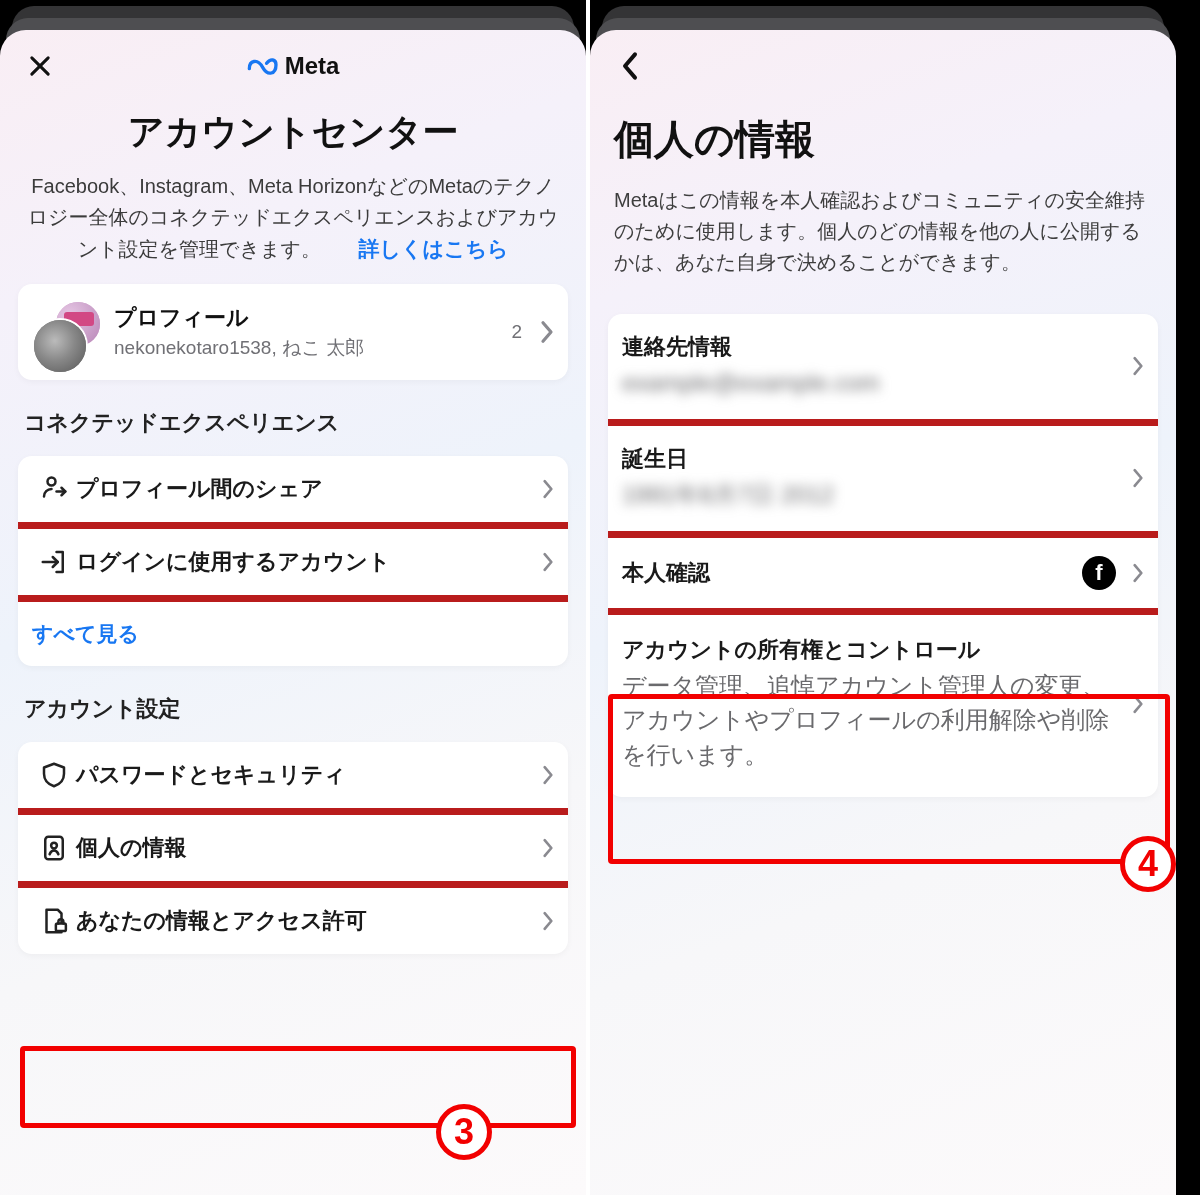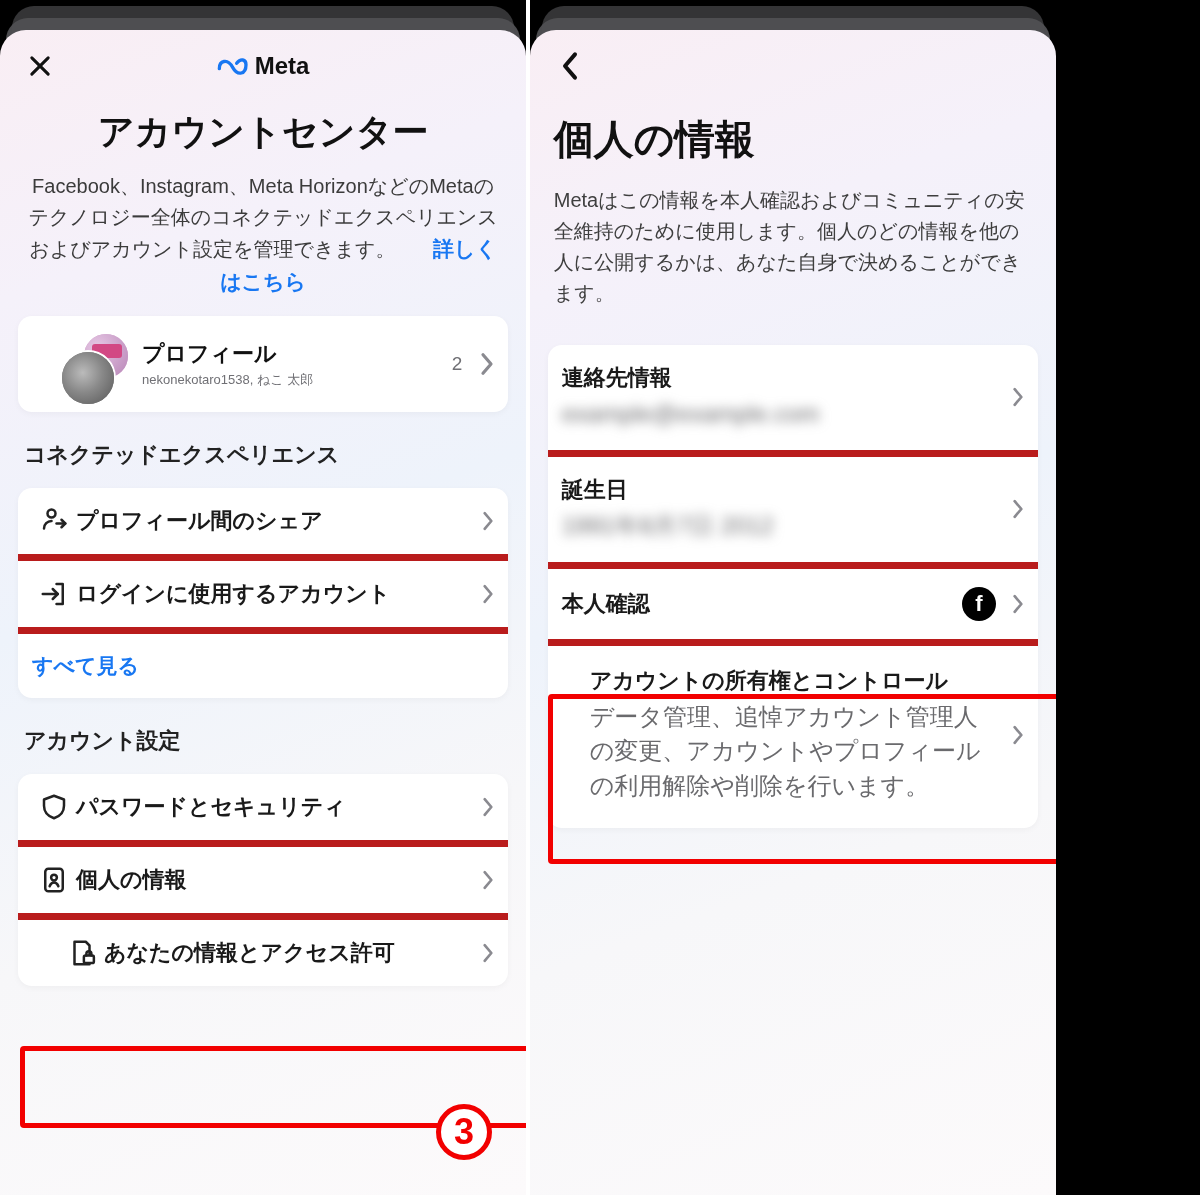--- a/index.html
+++ b/index.html
@@ -1,17 +1,17 @@
 <!DOCTYPE html>
 <html><head>
 <meta charset="utf-8">
 <style>
   * { box-sizing: border-box; margin: 0; padding: 0; }
   html, body { width: 1200px; height: 1195px; font-family: -apple-system, "Helvetica Neue", Arial, "Hiragino Sans", "Hiragino Kaku Gothic ProN", Meiryo, sans-serif; background:#000; }
-  .canvas { position: relative; width: 1056px; height: 1195px; display:flex; }
+  .canvas { position: relative; width: 1176px; height: 1195px; display:flex; }
   .panel { position: relative; width: 598px; height: 1195px; background:#000; overflow:hidden; }
   .divider { width:4px; background:#fff; }
   .sheet-bg {
     position:absolute; top:30px; left:0; right:0; bottom:0;
     border-top-left-radius: 26px; border-top-right-radius: 26px;
     background: linear-gradient(160deg, #f9eef4 0%, #f5f1fa 20%, #eef3fb 45%, #f7f7f9 70%, #fcfafb 100%);
     padding: 0 18px;
     overflow:hidden;
   }
   .ghost-sheet {
@@ -32,39 +32,39 @@
   .desc-left { text-align:left; font-size:20px; color:#3e3e3e; line-height:1.55; padding:0 6px 18px 6px;}
   .link { color:#1877f2; font-weight:600; font-size:21px;margin-left:32px; }
   .card {
     background:#fff; border-radius:14px; box-shadow: 0 2px 6px rgba(0,0,0,.04);
     margin-top:18px; overflow:hidden;
   }
   .row {
     display:flex; align-items:center; padding:18px 14px; position:relative;
     border-bottom: 7px solid #b91c1c; cursor:pointer;
   }
-  .row:last-child { border-bottom:none;margin-left:28px; }
+  .row:last-child { border-bottom:none; }
   .row .label { font-size:22px; font-weight:600; color:#1a1a1a; flex:1; }
   .row .sublabel { font-size:24px; color:#6a6a6d; margin-top:4px; line-height:1.45; }
   .row .col { display:flex; flex-direction:column; flex:1; min-width:0; }
   .chev { color:#8a8a90; flex-shrink:0; margin-left:10px; }
   .icon-slot { width:44px; display:flex; justify-content:center; color:#2b2b2b; flex-shrink:0; }
   .section-title { font-size:22px; font-weight:700; color:#222; margin:28px 0 0 6px; }
   .see-all { padding:18px 14px; font-size:21px; color:#1877f2; font-weight:700; cursor:pointer; }
   .profile-row { padding:16px 14px; display:flex; align-items:center; }
   .avatars { position:relative; width:74px; height:64px; flex-shrink:0; }
   .av { width:48px; height:48px; border-radius:50%; position:absolute; border:2px solid #fff; }
   .av1 { background:#d4a9d0; top:0; left:22px; }
   .av1::before { content:""; position:absolute; inset:0; border-radius:50%; background: radial-gradient(circle at 30% 30%, #e6c7e4, #b784b6); }
   .av1::after { content:""; position:absolute; top:10px; left:8px; width:30px; height:14px; background:#d24884; border-radius:3px; }
   .av2 { background:#7a7a7a; top:18px; left:0; width:56px; height:56px; }
   .av2::before { content:""; position:absolute; inset:0; border-radius:50%; background: radial-gradient(circle at 40% 40%, #bbb 0%, #888 45%, #555 100%); }
   .profile-info { margin-left:8px; flex:1; min-width:0; }
   .profile-title { font-size:22px; font-weight:700; color:#111; }
-  .profile-sub { font-size:13px; color:#707075; margin-top:2px; }
+  .profile-sub { font-size:19px; color:#707075; margin-top:2px; }
   .count { font-size:19px; color:#707075; margin: 0 8px 0 10px; }
   .blur { filter: blur(6px); color:#9c9c9c; }
   .fb-badge { width:34px; height:34px; border-radius:50%; background:#000; display:flex; align-items:center; justify-content:center; margin-right:6px; }
   .fb-badge-f { color:#fff; font-weight:900; font-size:22px; font-family: Arial, sans-serif; }
   .hl-box {
     position:absolute; border:5px solid #f20000; border-radius:4px; pointer-events:none;
   }
   .step-badge {
     position:absolute; width:56px; height:56px; border-radius:50%;
     border:5px solid #f20000; background:#fff; color:#f20000;

